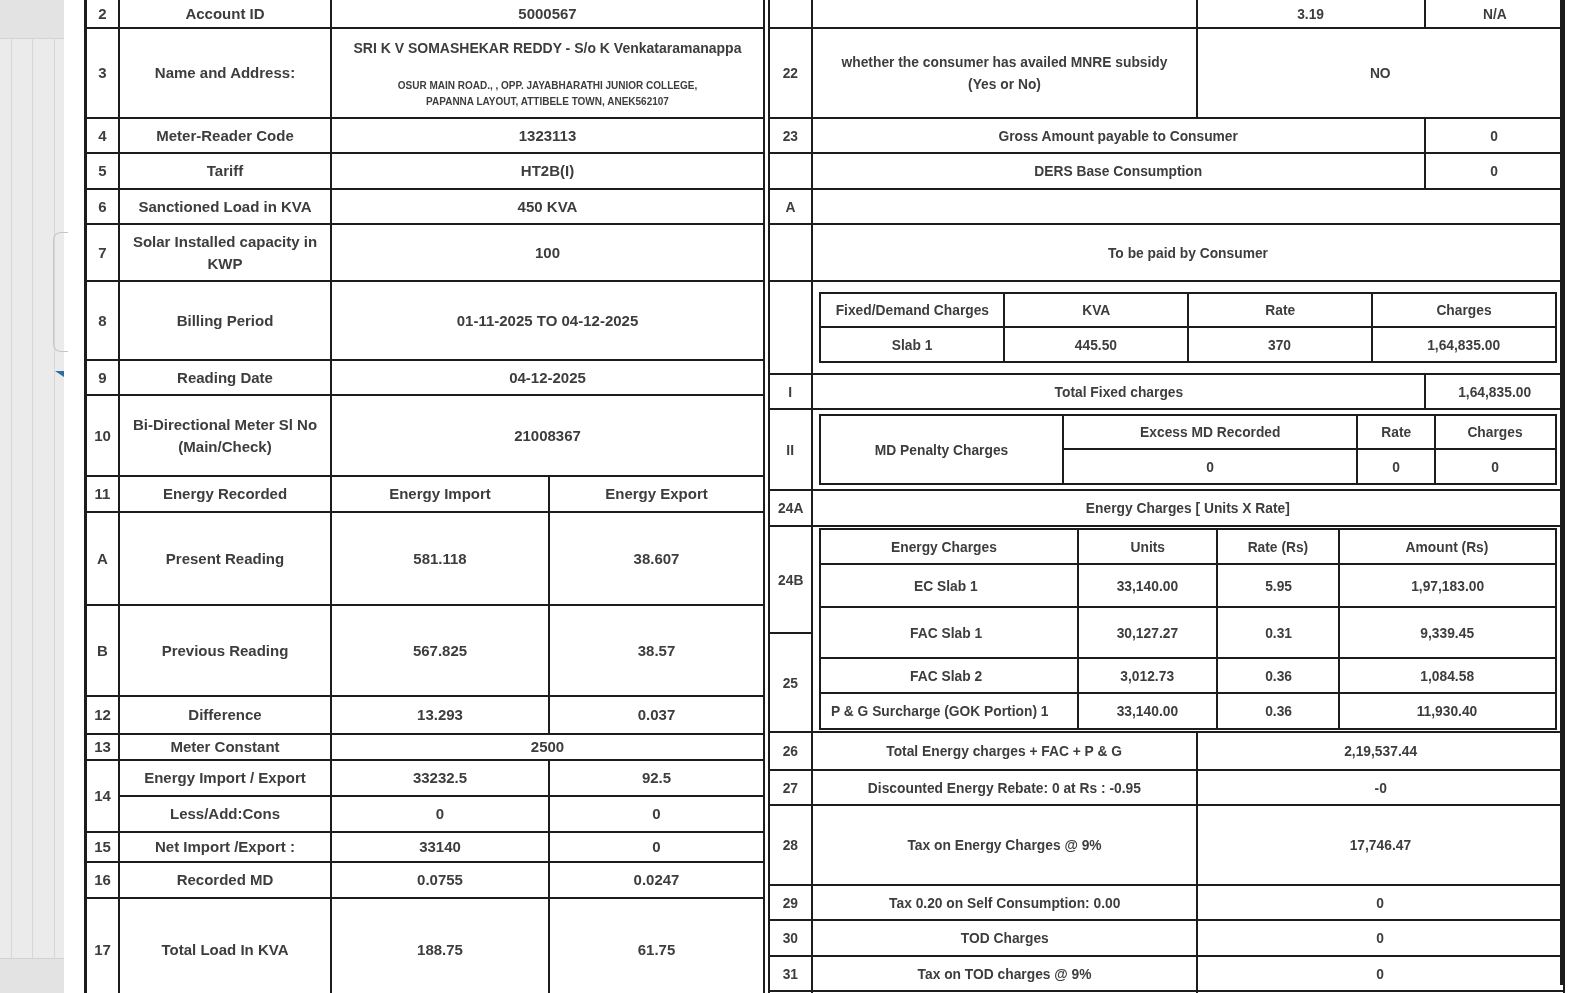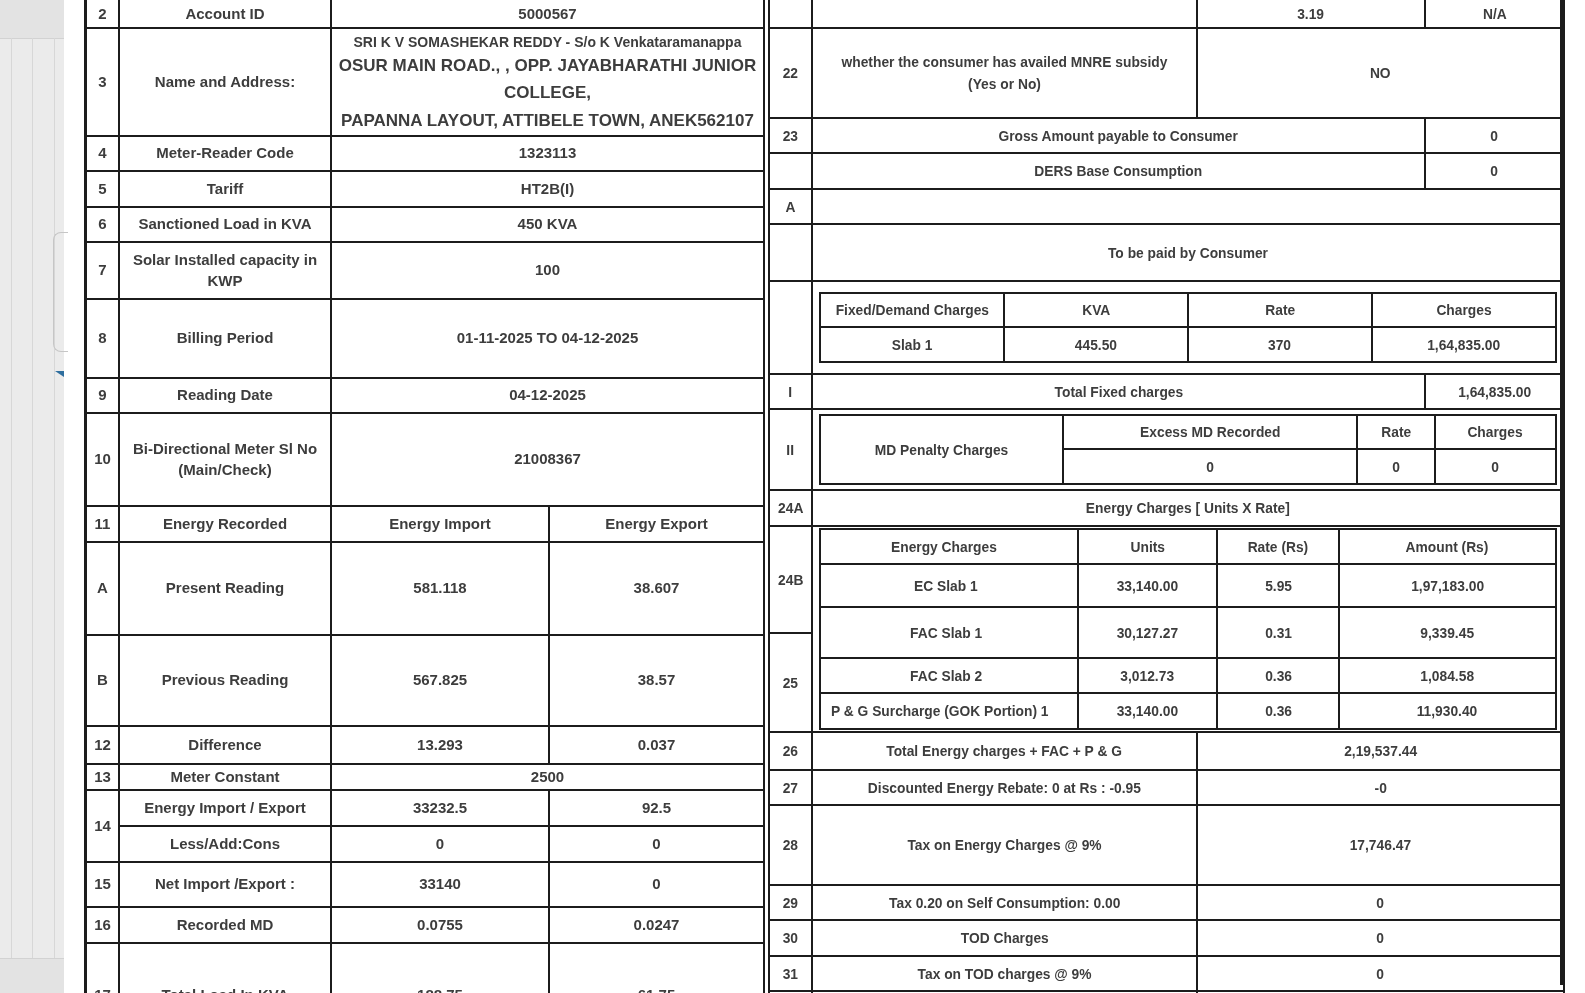--- a/index.html
+++ b/index.html
@@ -30,22 +30,22 @@
   .edge-l{position:absolute;top:0;width:3px;background:#1c1c1c;}
   td.lbl{line-height:1.5;}
   
   .rt span.c{display:inline-block;transform:scaleX(0.92);transform-origin:center center;}
   .rt span.c.al{transform-origin:left center;}
   
   table.inner{border-collapse:collapse;table-layout:fixed;width:100%;}
   table.inner td{border:2px solid #1c1c1c;}
   td.holder{padding:3px 6px;}
   td.alft{text-align:left;padding-left:9px;}
-  .addr-name{font-size:14px;margin:2px 0 0 0;}
-  .addr-line{font-size:17px;line-height:1.6;}
+  .addr-name{font-size:14px;margin:2px 0 19px 0;}
+  .addr-line{font-size:10px;line-height:1.6;}
   .bold7{font-weight:700;}
 </style>
 </head>
 <body>
 
 <div class="stage">
 
   <div class="left-strip">
     <div class="strip-band-top"></div>
     <div class="vline" style="left:11px"></div>
@@ -101,21 +101,21 @@
     <tr style="height:79px">
       <td>8</td>
       <td class="lbl">Billing Period</td>
       <td colspan="2">01-11-2025 TO 04-12-2025</td>
     </tr>
     <tr style="height:35px">
       <td>9</td>
       <td class="lbl">Reading Date</td>
       <td colspan="2">04-12-2025</td>
     </tr>
-    <tr style="height:93px">
+    <tr style="height:81px">
       <td>10</td>
       <td class="lbl">Bi-Directional Meter Sl No (Main/Check)</td>
       <td colspan="2">21008367</td>
     </tr>
     <tr style="height:36px">
       <td>11</td>
       <td class="lbl">Energy Recorded</td>
       <td>Energy Import</td>
       <td>Energy Export</td>
     </tr>
@@ -146,21 +146,21 @@
       <td rowspan="2">14</td>
       <td class="lbl">Energy Import / Export</td>
       <td>33232.5</td>
       <td>92.5</td>
     </tr>
     <tr style="height:36px">
       <td class="lbl">Less/Add:Cons</td>
       <td>0</td>
       <td>0</td>
     </tr>
-    <tr style="height:45px">
+    <tr style="height:30px">
       <td>15</td>
       <td class="lbl">Net Import /Export :</td>
       <td>33140</td>
       <td>0</td>
     </tr>
     <tr style="height:36px">
       <td>16</td>
       <td class="lbl">Recorded MD</td>
       <td>0.0755</td>
       <td>0.0247</td>

